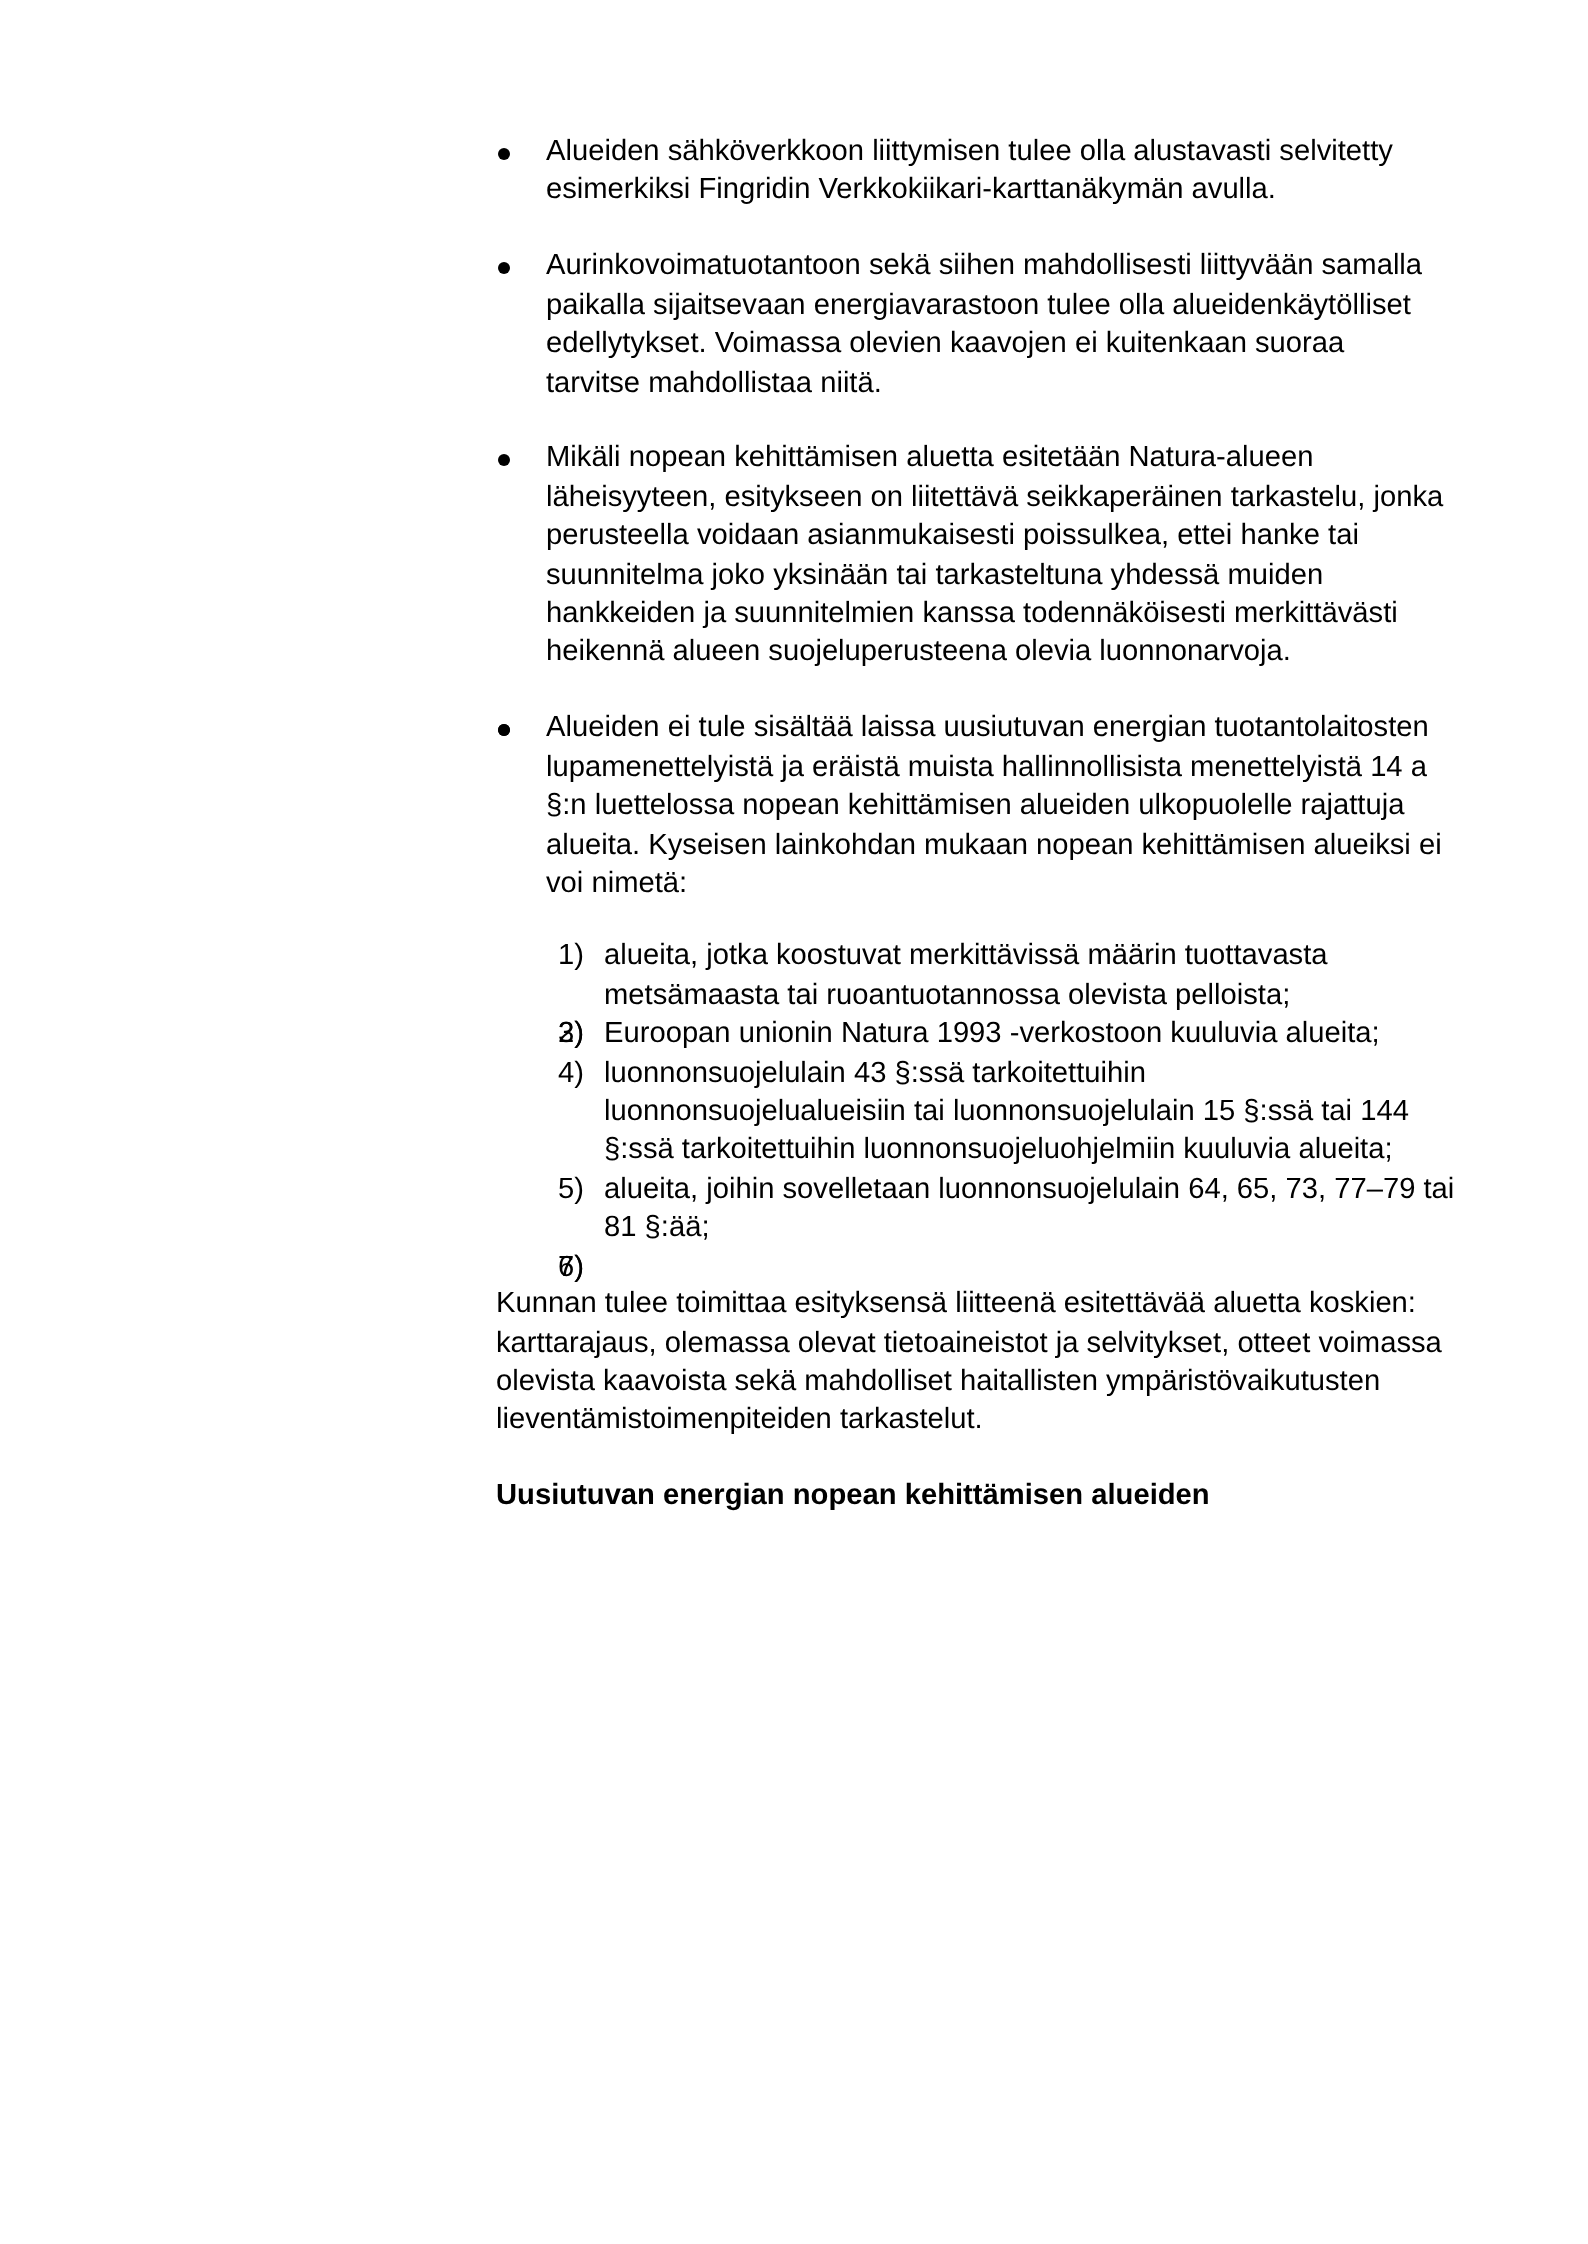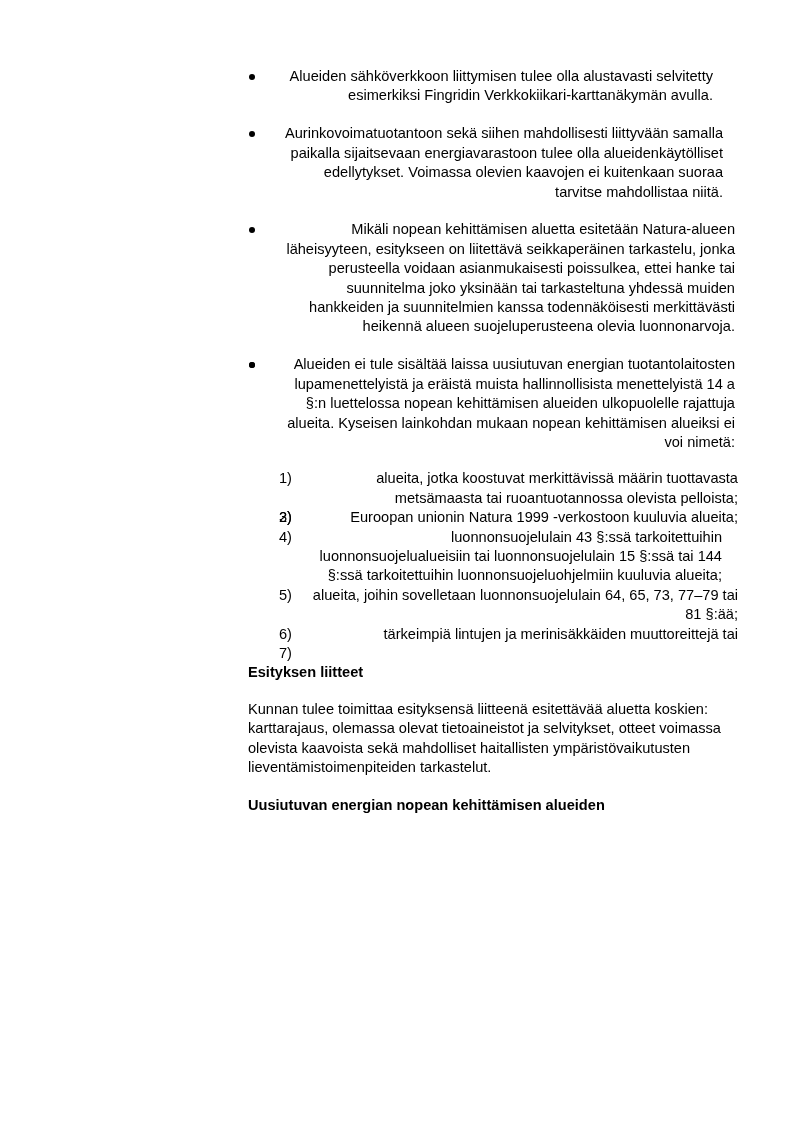--- a/index.html
+++ b/index.html
@@ -2,21 +2,21 @@
 <html><head>
   <meta charset="utf-8">
   <style>
     html, body { margin: 0; padding: 0; background: #ffffff; }
     body {
       width: 794px; height: 1122px; position: relative; overflow: hidden;
       font-family: "Liberation Sans", sans-serif; color: #000; font-size: 14.6px;
     }
     .page { position: absolute; left: 248px; top: 67px; width: 490px; }
     .bullet-list { margin: 0; padding: 0; list-style: none; }
-    .bullet-item { position: relative; padding-left: 25px; line-height: 19.4px; margin-bottom: 18.5px; text-align: right; }
+    .bullet-item { position: relative; padding-left: 25px; line-height: 19.4px; margin-bottom: 18.5px; }
     .bullet-dot { position: absolute; left: 1px; top: 7px; width: 6px; height: 6px; border-radius: 50%; background: #000; }
     .bullet-text { display: block; }
     .num-list { margin: 17px 0 0 0; padding: 0; list-style: none; }
     .num-item { position: relative; padding-left: 29px; line-height: 19.4px; }
     .num-marker { position: absolute; left: 6px; top: 0; }
     .heading { font-weight: bold; line-height: 19.4px; margin: 0; }
     .para { line-height: 19.4px; margin: 0; }
     .h-esitys { margin-top: 0; }
     .p-kunnan { margin-top: 18px; }
     .h-uusi { margin-top: 18px; }
@@ -40,27 +40,26 @@
     </li>
     <li class="bullet-item">
       <span class="bullet-dot"></span>
     </li>
     <li class="bullet-item">
       <span class="bullet-dot"></span>
       <span class="bullet-text" style="width:462px">Alueiden ei tule sisältää laissa uusiutuvan energian tuotantolaitosten lupamenettelyistä ja eräistä muista hallinnollisista menettelyistä 14 a §:n luettelossa nopean kehittämisen alueiden ulkopuolelle rajattuja alueita. Kyseisen lainkohdan mukaan nopean kehittämisen alueiksi ei voi nimetä:</span>
       <ol class="num-list">
         <li class="num-item"><span class="num-marker">1)</span><span>alueita, jotka koostuvat merkittävissä määrin tuottavasta metsämaasta tai ruoantuotannossa olevista pelloista;</span></li>
         <li class="num-item"><span class="num-marker">2)</span></li>
-        <li class="num-item"><span class="num-marker">3)</span><span>Euroopan unionin Natura 1999 -verkostoon kuuluvia alueita;</span></li>
+        <li class="num-item"><span class="num-marker">3)</span><span>Euroopan unionin Natura 1993 -verkostoon kuuluvia alueita;</span></li>
         <li class="num-item" style="width:420px"><span class="num-marker">4)</span><span>luonnonsuojelulain 43 §:ssä tarkoitettuihin luonnonsuojelualueisiin tai luonnonsuojelulain 15 §:ssä tai 144 §:ssä tarkoitettuihin luonnonsuojeluohjelmiin kuuluvia alueita;</span></li>
         <li class="num-item"><span class="num-marker">5)</span><span>alueita, joihin sovelletaan luonnonsuojelulain 64, 65, 73, 77–79 tai 81 §:ää;</span></li>
-        <li class="num-item"><span class="num-marker">6)</span><span>tärkeimpiä lintujen ja merinisäkkäiden muuttoreittejä tai</span></li>
+        <li class="num-item"><span class="num-marker">6)</span></li>
         <li class="num-item" style="width:430px"><span class="num-marker">7)</span></li>
       </ol>
     </li>
   </ul>
 
-  <p class="heading h-esitys">Esityksen liitteet</p>
   <p class="para p-kunnan" style="width:485px">Kunnan tulee toimittaa esityksensä liitteenä esitettävää aluetta koskien: karttarajaus, olemassa olevat tietoaineistot ja selvitykset, otteet voimassa olevista kaavoista sekä mahdolliset haitallisten ympäristövaikutusten lieventämistoimenpiteiden tarkastelut.</p>
   <p class="heading h-uusi">
     <span>Uusiutuvan energian nopean kehittämisen alueiden</span><br>
   </p>
 </div>
 
 </body></html>

